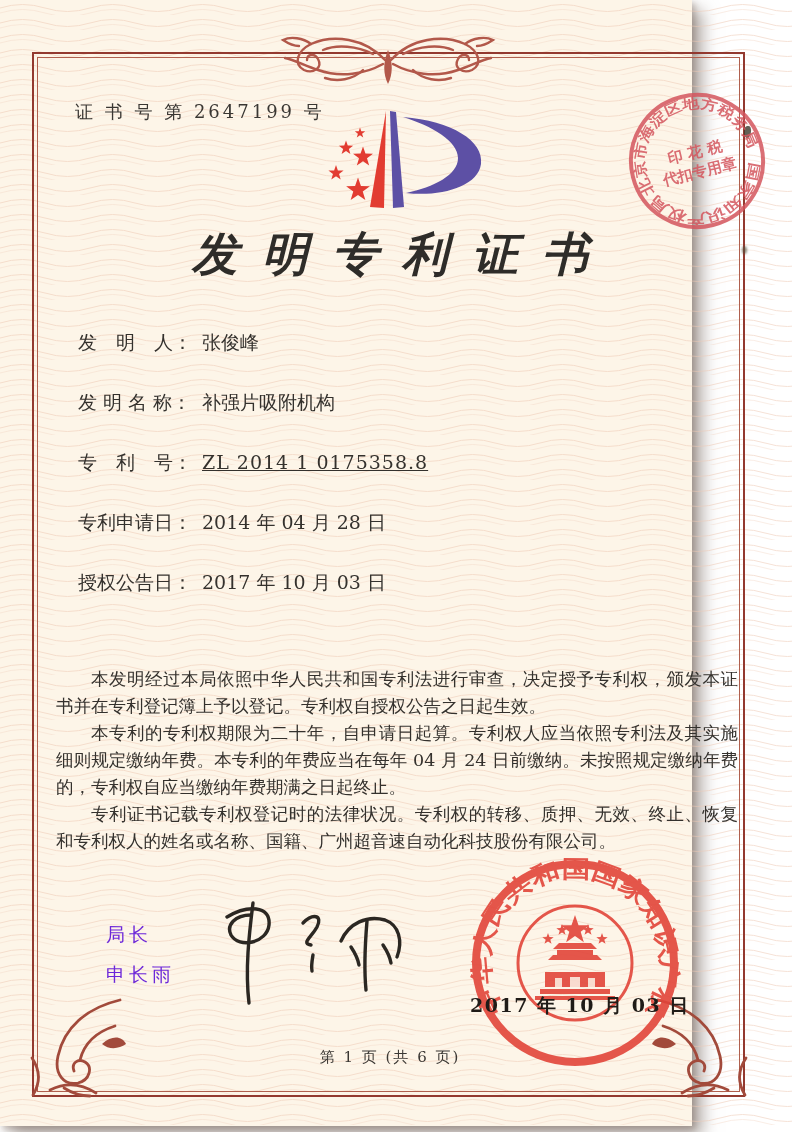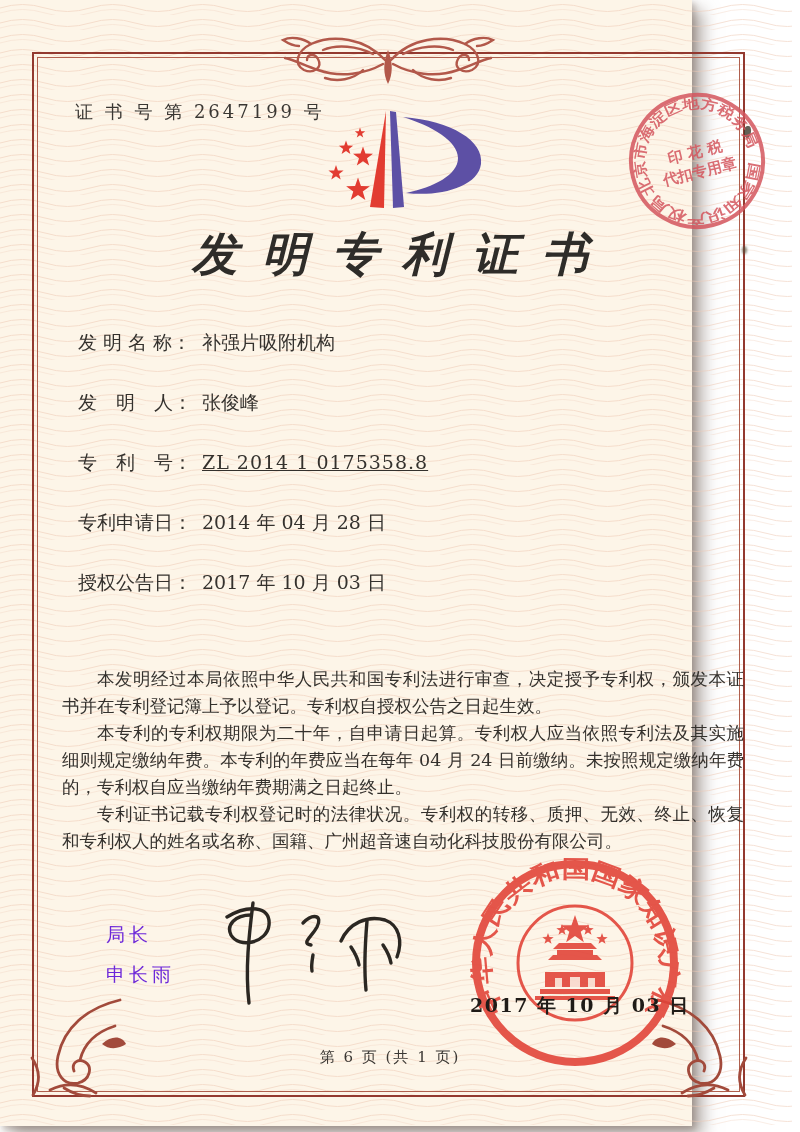--- a/index.html
+++ b/index.html
@@ -13,21 +13,21 @@
   .frame-inner { position:absolute; inset:3px; border:1px solid #b0604e; }
   .cert-no { position:absolute; left:75px; top:100px; font-size:18px; letter-spacing:3px; color:#3a3733; }
   .logo { position:absolute; left:300px; top:103px; }
   .title { position:absolute; left:0; top:224px; width:780px; text-align:center;
            font-size:46px; font-weight:bold; color:#2e2c29; letter-spacing:24px; text-indent:24px;font-style:italic; }
   .fields { position:absolute; left:78px; top:330px; width:640px; }
   .field-row { height:60px; font-size:19px; color:#34312d; white-space:nowrap; }
   .f-label { display:inline-block; min-width:124px; }
   .f-value { display:inline; }
   .mono-num { letter-spacing:1px;text-decoration:underline; }
-  .body-text { position:absolute; left:62px; top:666px; width:682px; font-size:17.5px;
+  .body-text { position:absolute; left:56px; top:666px; width:682px; font-size:17.5px;
                line-height:27px; color:#34312d; text-align:justify; }
   .body-text p { text-indent:2em; }
   .director { position:absolute; left:106px; top:922px; font-size:19px; color:#6d28d9; letter-spacing:4px; }
   .director div { margin-bottom:14px; }
   .signature { position:absolute; left:195px; top:885px; }
   .seal { position:absolute; left:465px; top:853px; }
   .seal-date { position:absolute; left:470px; top:993px; font-size:19px; font-weight:bold;
                color:#1f1b17; letter-spacing:1.5px; z-index:5; }
   .stamp { position:absolute; left:612px; top:76px; z-index:4; }
   .footer { position:absolute; left:0; top:1048px; width:780px; text-align:center;
@@ -107,24 +107,24 @@
     </g>
     <path d="M86,8 L84,105 L70,104 Z" fill="#e23c31"></path>
     <path d="M90,8 L96,9 L104,104 L93,105 Z" fill="#5d50a5"></path>
     <path d="M103,14 C152,18 184,38 181,61 C178,84 140,94 106,90 C134,84 158,72 158,55 C158,38 132,23 103,14 Z" fill="#5d50a5"></path>
   </svg>
 
   <div class="title">发明专利证书</div>
 
   <div class="fields">
     <div class="field-row">
+      <span class="f-label">发　明　人：</span><span class="f-value">张俊峰</span>
+    </div>
+    <div class="field-row">
       <span class="f-label">发 明 名 称：</span><span class="f-value">补强片吸附机构</span>
-    </div>
-    <div class="field-row">
-      <span class="f-label">发　明　人：</span><span class="f-value">张俊峰</span>
     </div>
     <div class="field-row">
       <span class="f-label">专　利　号：</span><span class="f-value mono-num">ZL 2014 1 0175358.8</span>
     </div>
     <div class="field-row">
       <span class="f-label">专利申请日：</span><span class="f-value">2014 年 04 月 28 日</span>
     </div>
     <div class="field-row">
       <span class="f-label">授权公告日：</span><span class="f-value">2017 年 10 月 03 日</span>
     </div>
@@ -199,15 +199,15 @@
         <textPath href="#stampBottom" textLength="128" lengthAdjust="spacingAndGlyphs">国家知识产权局</textPath>
       </text>
       <text x="0" y="-4" text-anchor="middle" font-size="15" font-weight="bold" fill="#d4565e" font-family="'DejaVu Serif',serif">印 花 税</text>
       <text x="0" y="16" text-anchor="middle" font-size="15" font-weight="bold" fill="#d4565e" font-family="'DejaVu Serif',serif">代扣专用章</text>
     </g>
   </svg>
 
   <div class="speck1"></div>
   <div class="speck2"></div>
 
-  <div class="footer">第 6 页 (共 1 页)</div>
+  <div class="footer">第 1 页 (共 6 页)</div>
 
 </div>
 
 </body></html>

